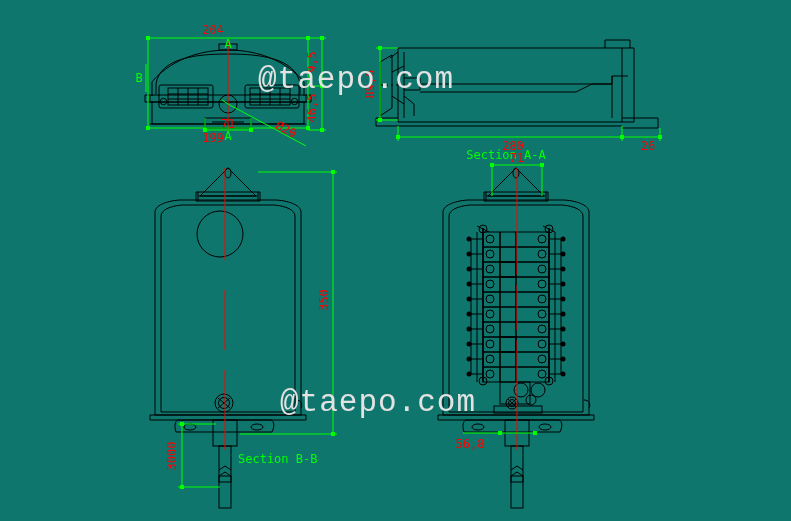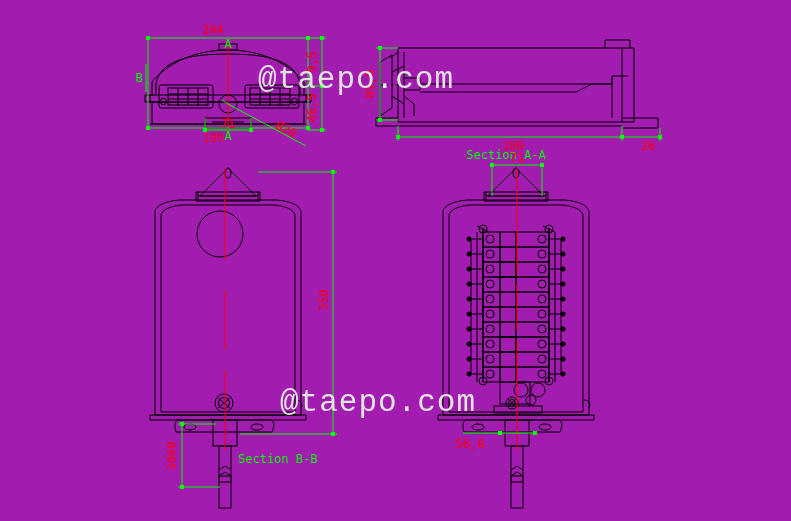--- a/index.html
+++ b/index.html
@@ -1,18 +1,18 @@
 <!DOCTYPE html>
 <html><head>
 <meta charset="utf-8">
 <style>
   html,body{margin:0;padding:0;background:#ffffff;}
   body{width:791px;height:521px;overflow:hidden;
        font-family:"DejaVu Sans Mono","Liberation Mono",monospace;}
-  #stage{position:relative;width:791px;height:521px;background:#a21caf;}
+  #stage{position:relative;width:791px;height:521px;background:#0f766e;}
   #stage svg{position:absolute;left:0;top:0;}
   .wm{position:absolute;color:#e2e2e2;font-family:Liberation Mono, monospace;
       font-size:31px;letter-spacing:1px;white-space:nowrap;user-select:none;}
 </style>
 </head>
 <body>
 
 <div id="stage">
 
   <svg width="791" height="521" viewBox="0 0 791 521">

